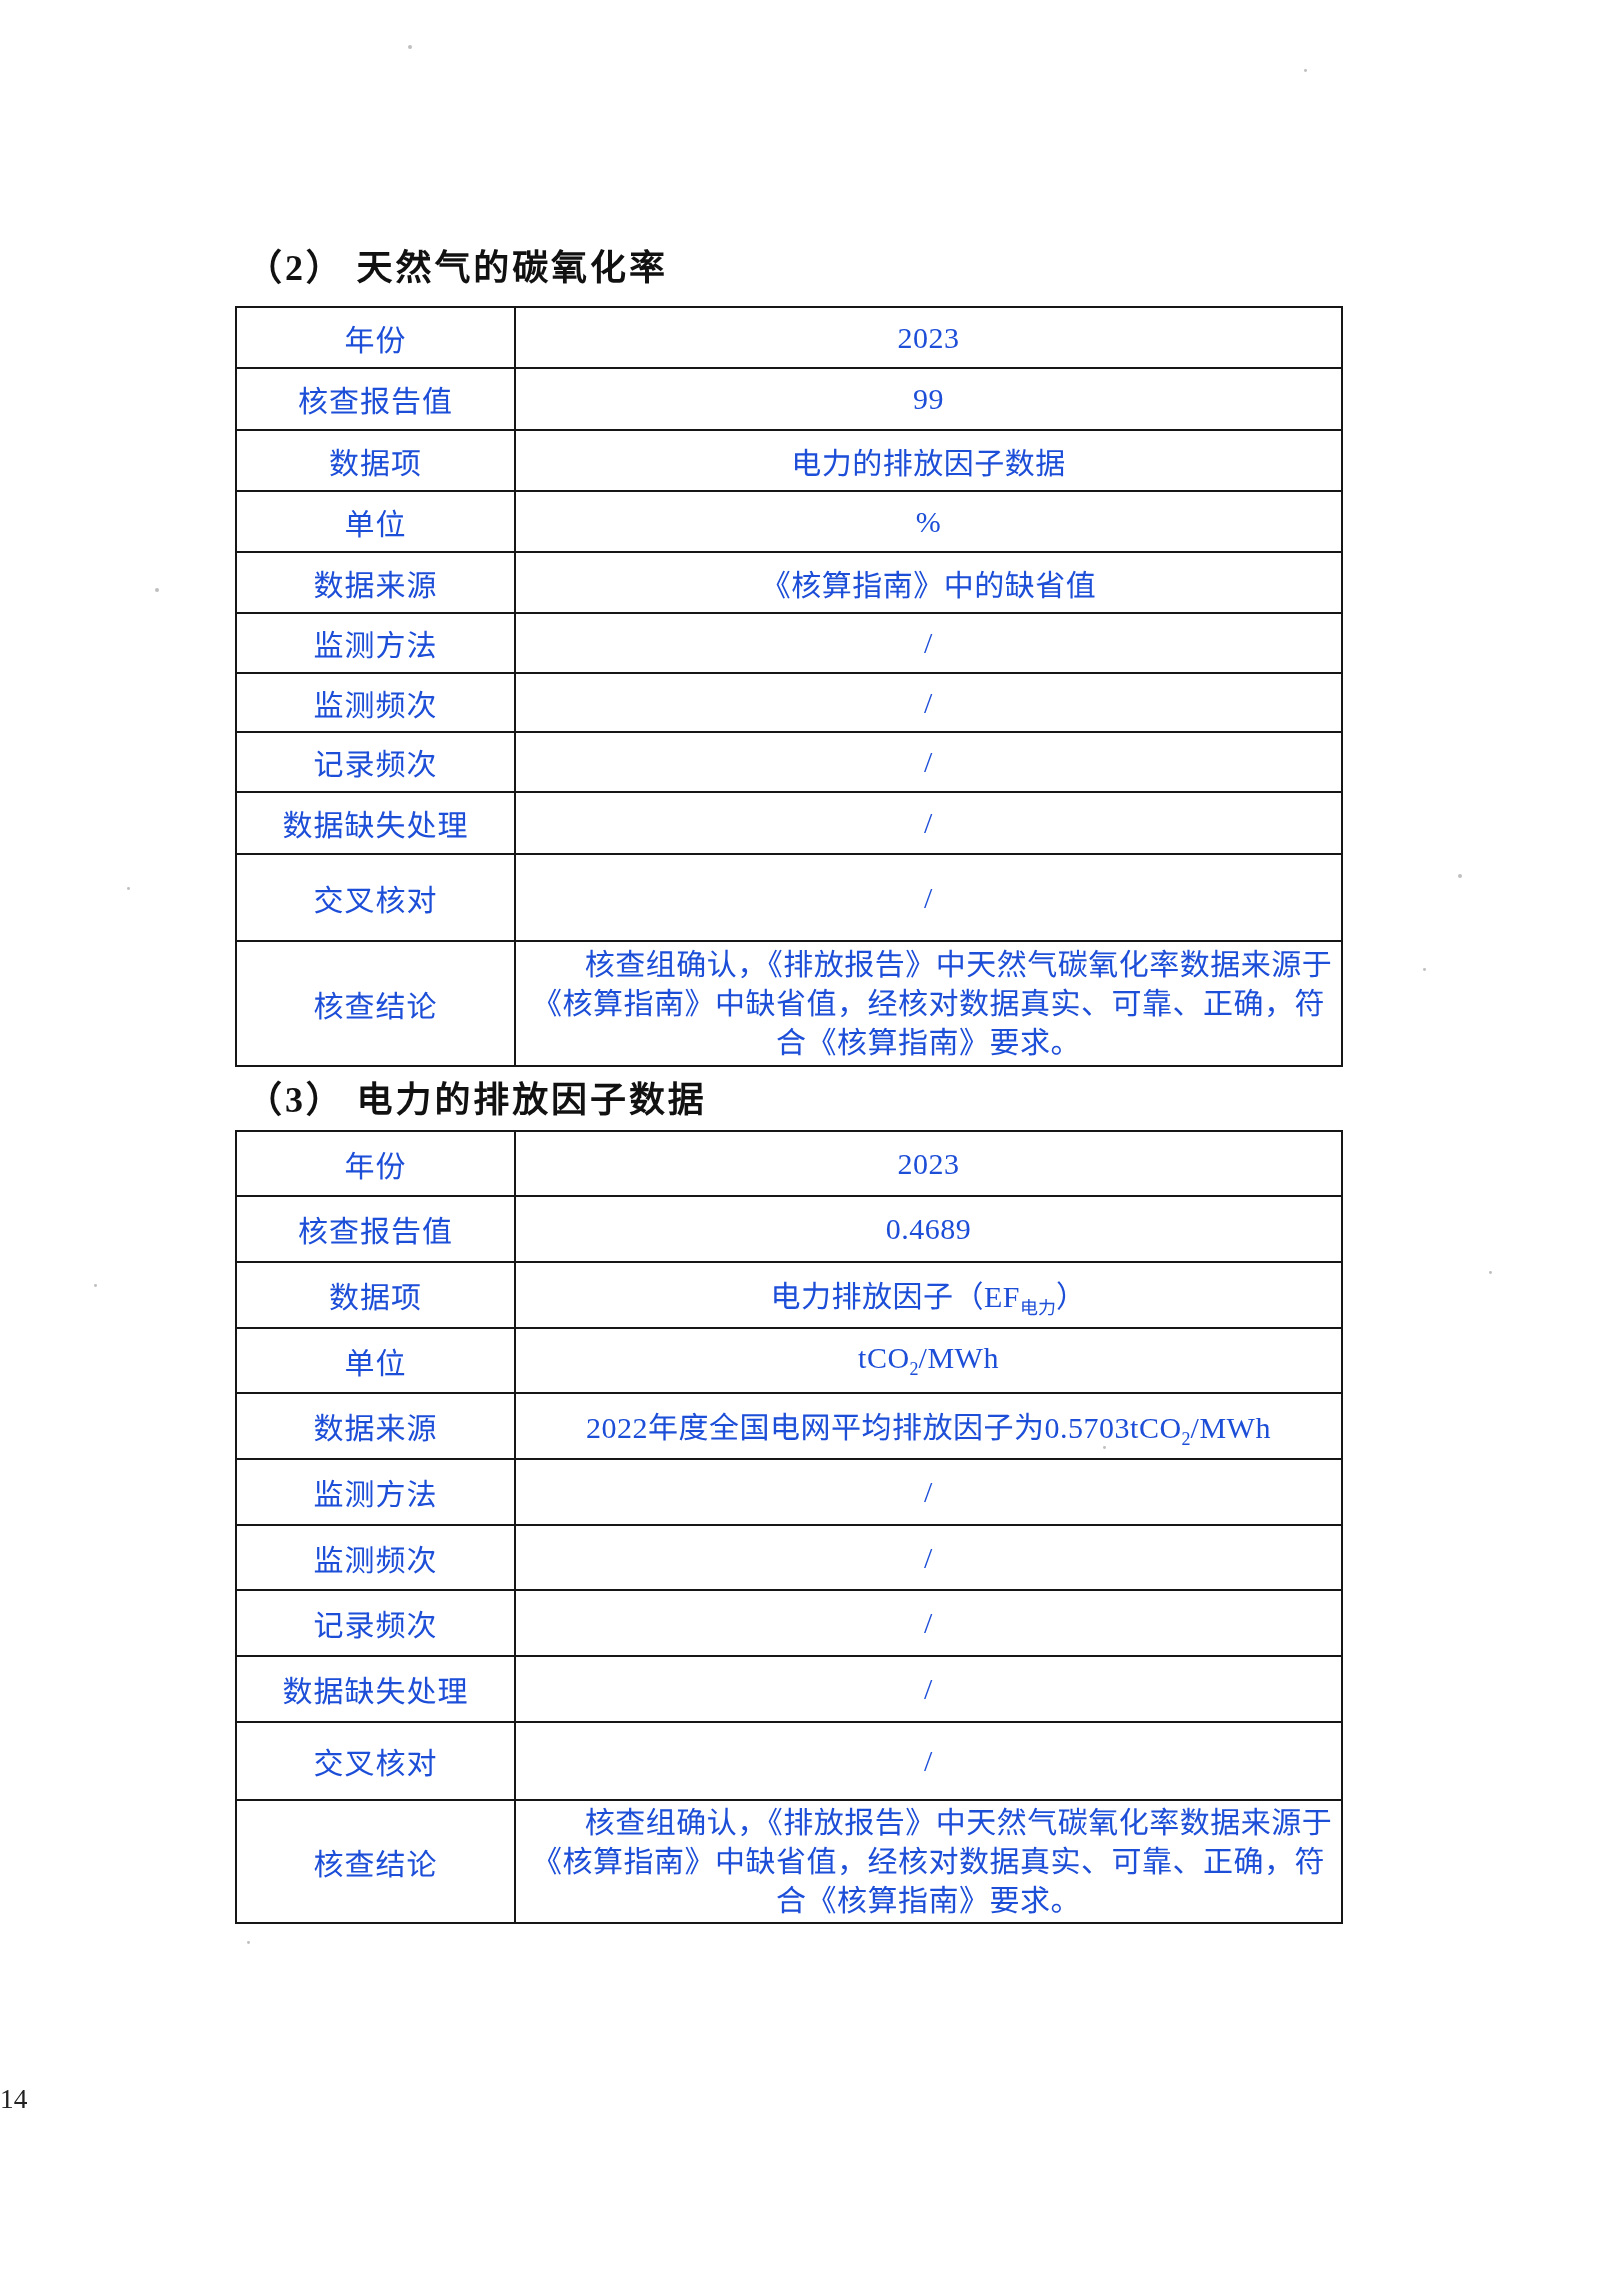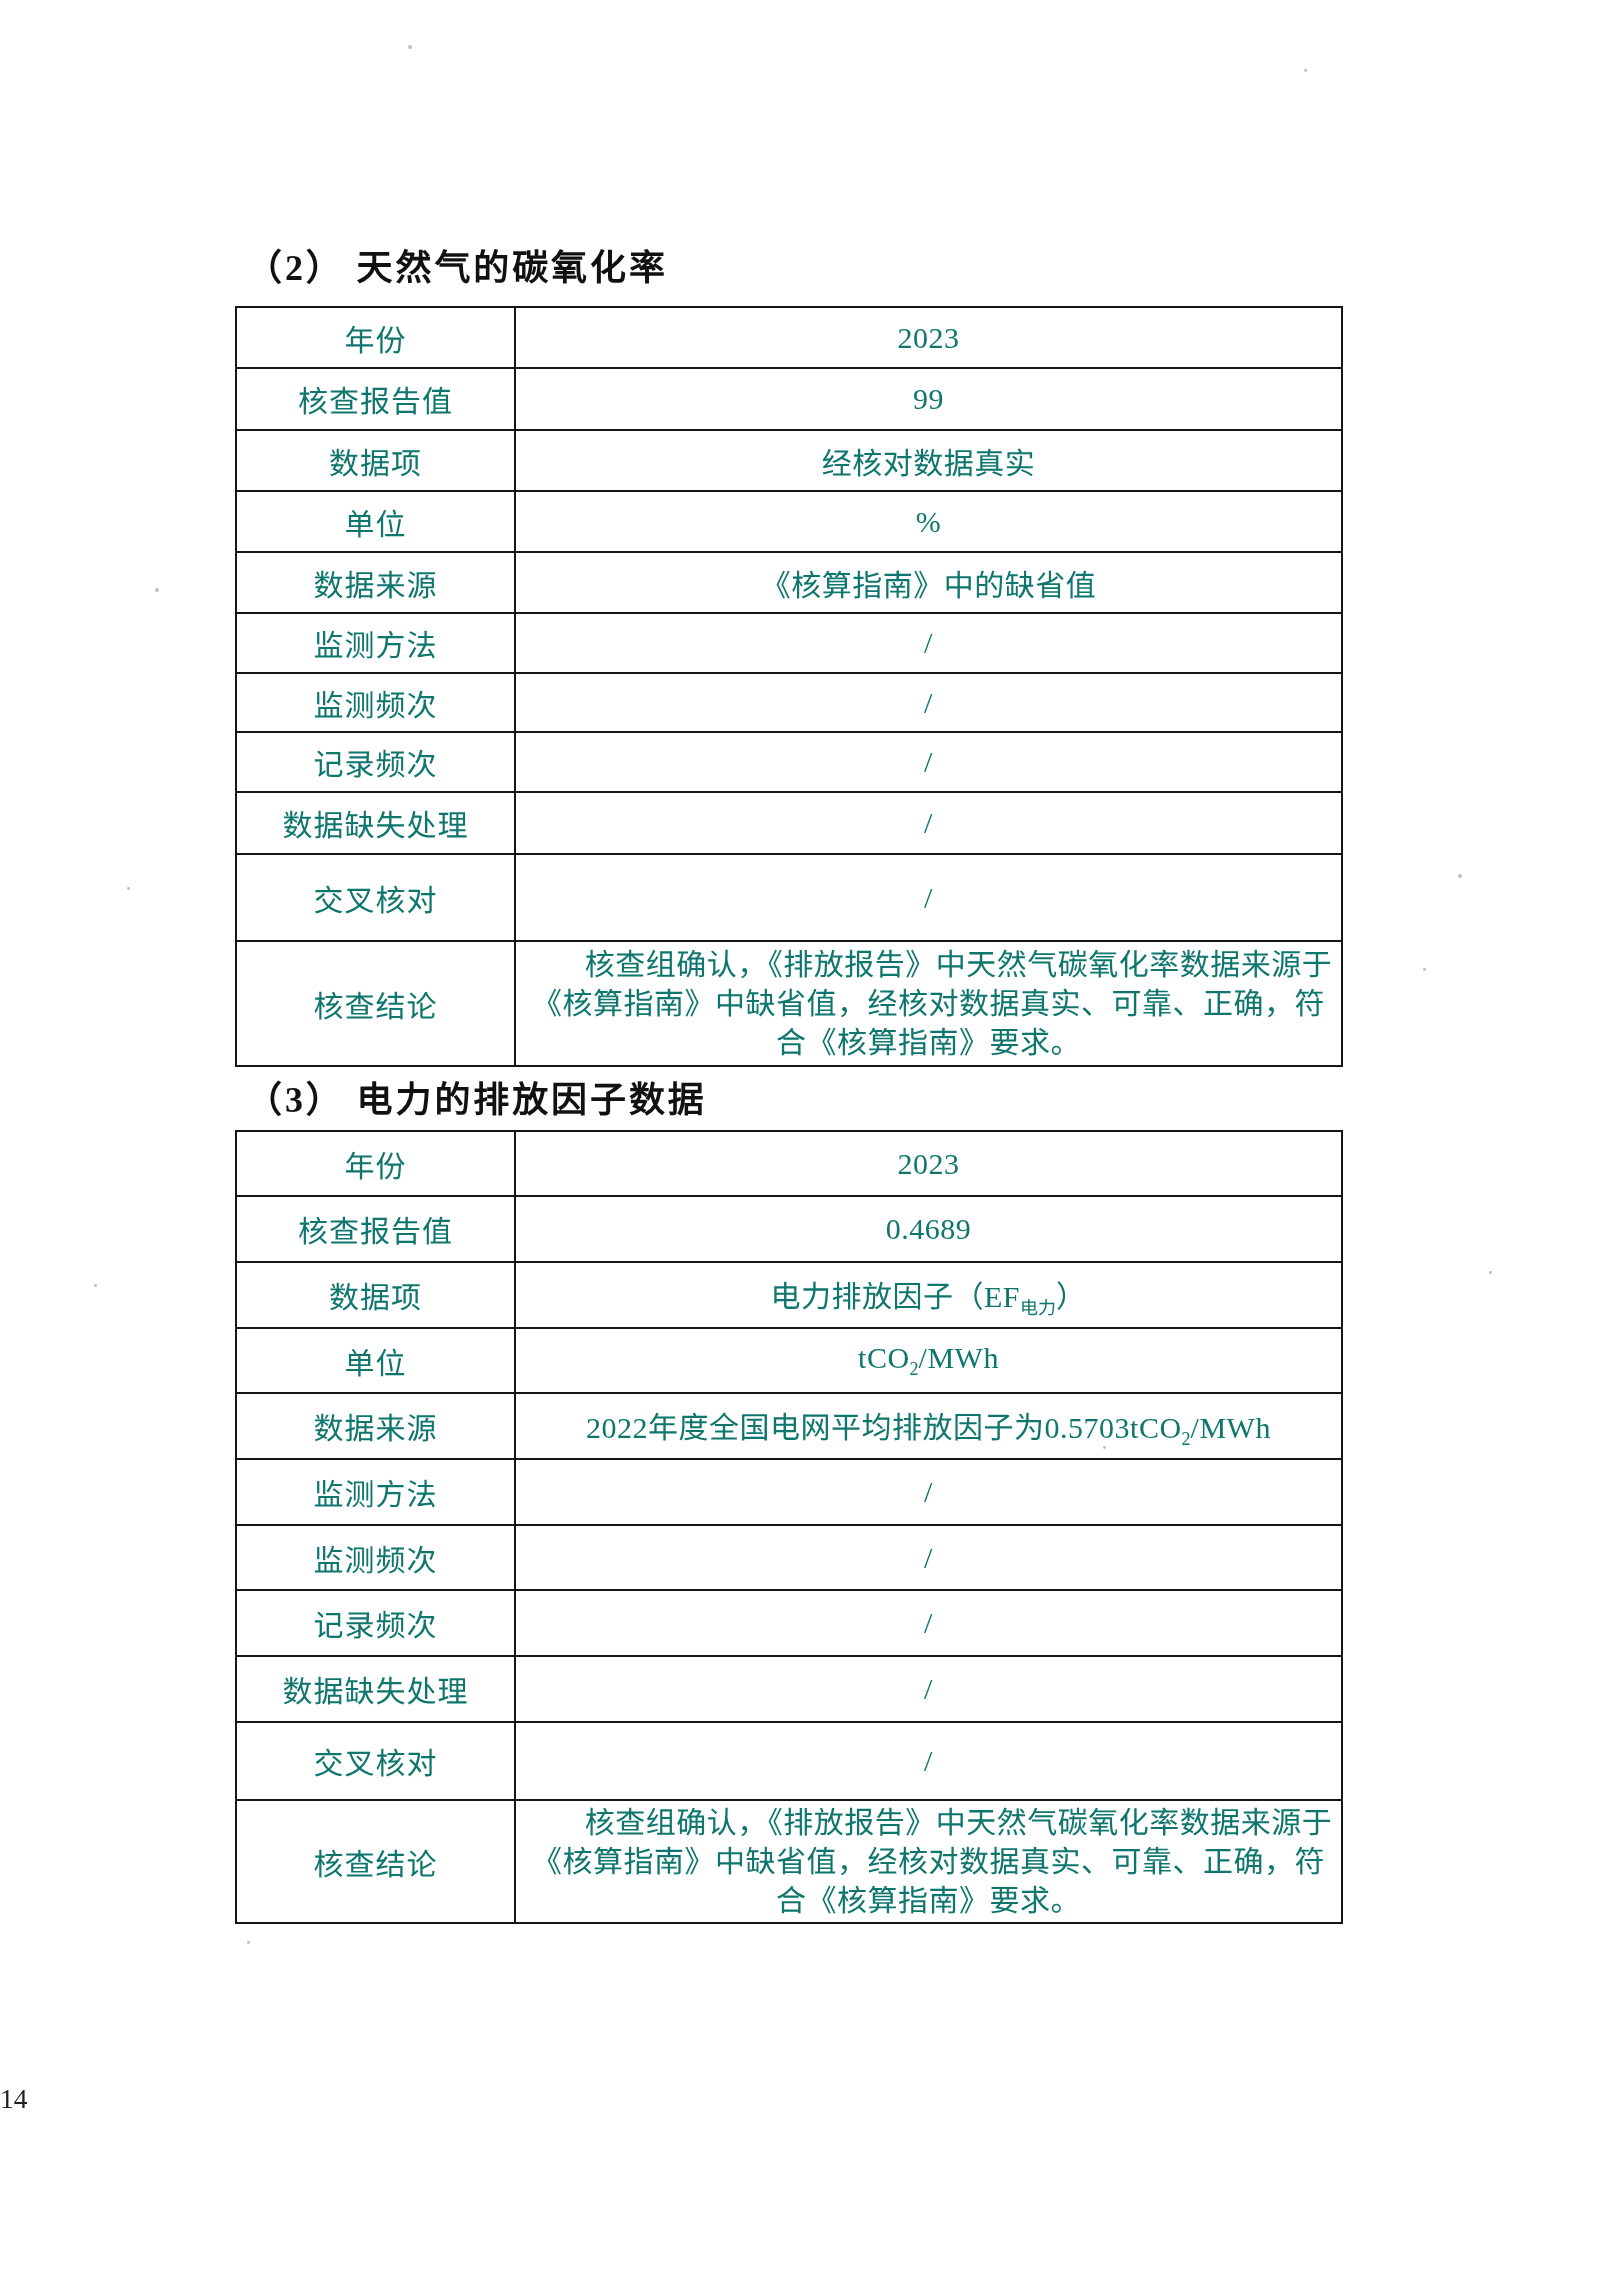--- a/index.html
+++ b/index.html
@@ -26,21 +26,21 @@
   }
   #heading-2 { top: 238px; }
   #heading-3 { top: 1070px; }
 
   table.vtable {
     position: absolute;
     left: 235px;
     width: 1107px;
     border-collapse: collapse;
     table-layout: fixed;
-    color: #0f766e;
+    color: #1d4ed8;
   }
   #table-gas   { top: 306px; }
   #table-power { top: 1130px; }
 
   table.vtable td {
     border: 2px solid #161616;
     font-size: 30px;
     text-align: center;
     vertical-align: middle;
     padding: 2px 5.9px;
@@ -89,21 +89,21 @@
     <tr style="height:61px">
       <td class="label-cell">年份</td>
       <td class="value-cell">2023</td>
     </tr>
     <tr style="height:62px">
       <td class="label-cell">核查报告值</td>
       <td class="value-cell">99</td>
     </tr>
     <tr style="height:61px">
       <td class="label-cell">数据项</td>
-      <td class="value-cell">经核对数据真实</td>
+      <td class="value-cell">电力的排放因子数据</td>
     </tr>
     <tr style="height:61px">
       <td class="label-cell">单位</td>
       <td class="value-cell">%</td>
     </tr>
     <tr style="height:61px">
       <td class="label-cell">数据来源</td>
       <td class="value-cell">《核算指南》中的缺省值</td>
     </tr>
     <tr style="height:60px">

